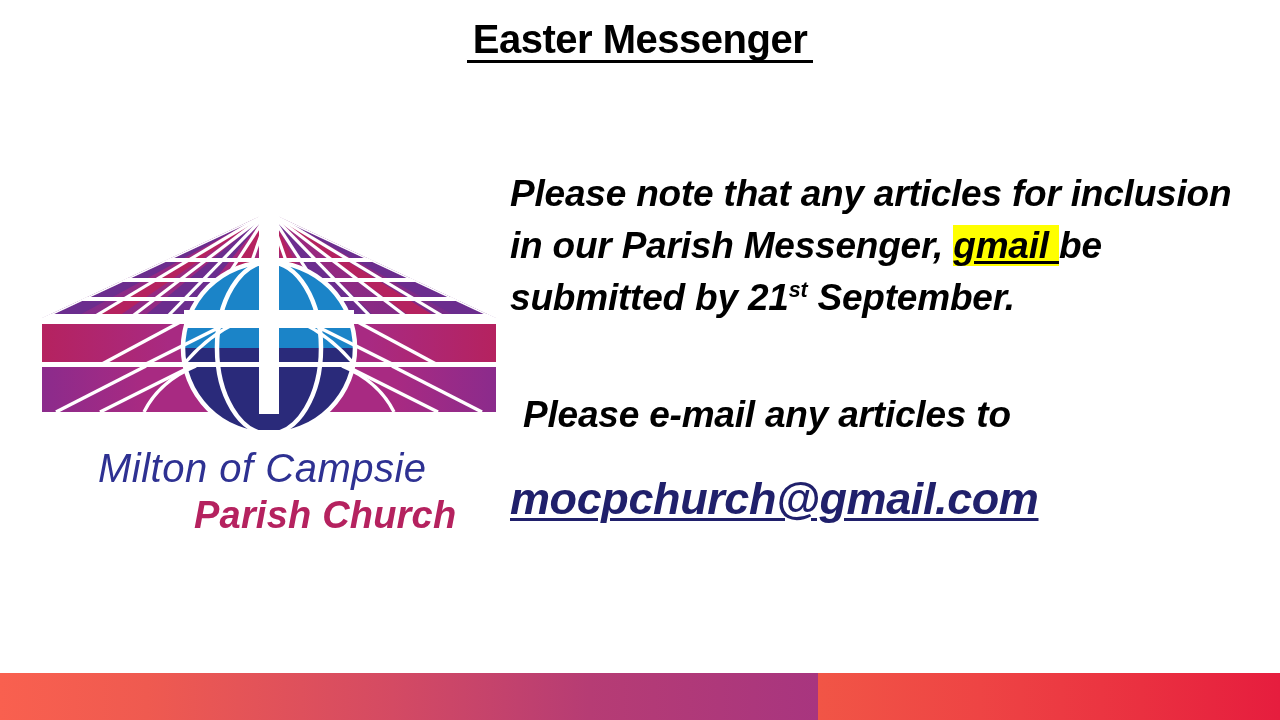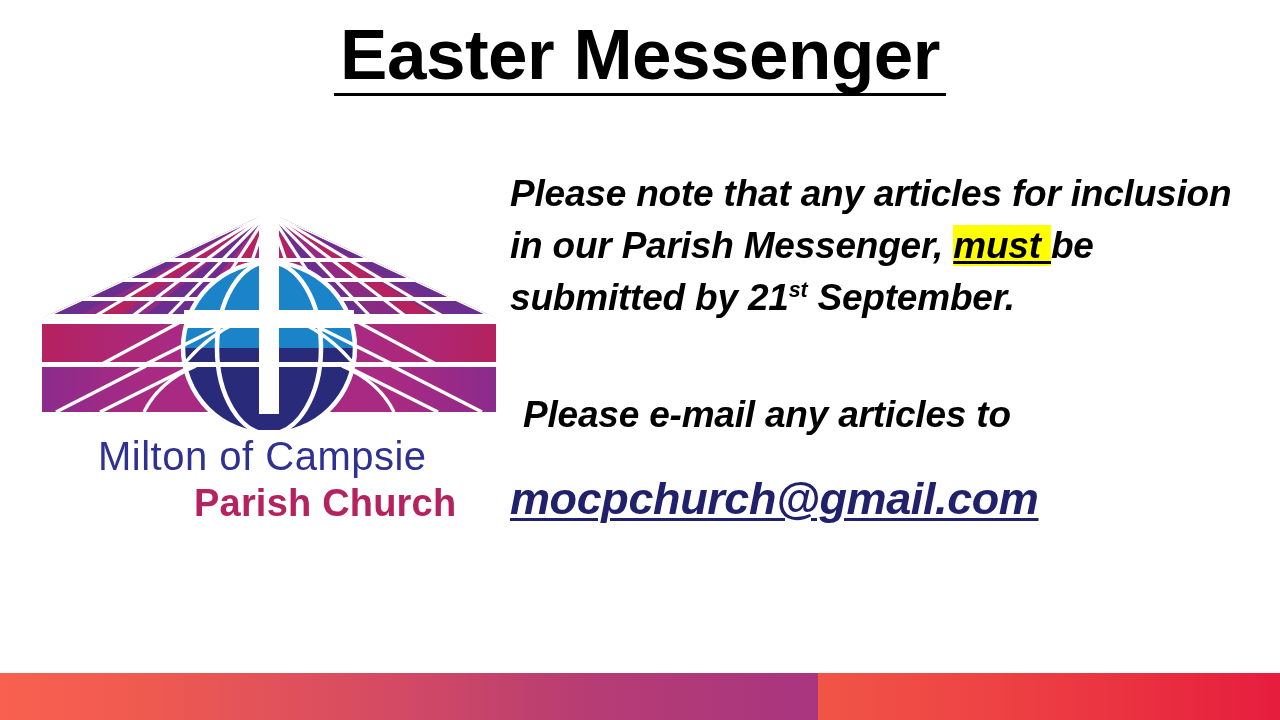--- a/index.html
+++ b/index.html
@@ -24,21 +24,21 @@
     background: #ffffff;
   }
 
   
   .slide-title {
     position: absolute;
     left: 0;
     top: 18px;
     width: 1280px;
     text-align: center;
-    font-size: 71px;
+    font-size: 40px;
     font-weight: bold;
     color: #000000;
     letter-spacing: -0.5px;
     line-height: 1.05;
     white-space: nowrap;
   }
   .slide-title .title-inner {
     display: inline-block;
     position: relative;
     padding: 0 6px;
@@ -63,23 +63,24 @@
   .logo-mark {
     position: absolute;
     left: 0;
     top: 0;
     width: 470px;
     height: 230px;
   }
   .logo-wordmark {
     position: absolute;
     left: 0;
-    top: 228px;
+    top: 240px;
     width: 470px;
     height: 92px;
+    font-style: italic;
   }
   .logo-wordmark svg { display: block; }
 
   
   .body-col {
     position: absolute;
     left: 510px;
     top: 168px;
     width: 752px;
   }
@@ -306,21 +307,21 @@
     <div class="logo-wordmark">
       <svg viewBox="0 0 470 92" width="470" height="92" xmlns="http://www.w3.org/2000/svg">
         <text id="wm1" x="64" y="42" font-family="Liberation Sans, sans-serif" font-size="40" font-weight="300" fill="#2E3192" letter-spacing="0.5">Milton of Campsie</text>
         <text id="wm2" x="160" y="88" font-family="Liberation Sans, sans-serif" font-size="38" font-weight="bold" fill="#B5225F" letter-spacing="0.2">Parish Church</text>
       </svg>
     </div>
   </div>
 
   <div class="body-col">
 
-    <p class="para para-note"><span>Please note that any articles for inclusion in our Parish Messenger, </span><span class="hl-must">must </span><span>be submitted by 21</span><sup class="ordinal">st</sup><span> September.</span></p>
+    <p class="para para-note"><span>Please note that any articles for inclusion in our Parish Messenger, </span><span class="hl-must">gmail </span><span>be submitted by 21</span><sup class="ordinal">st</sup><span> September.</span></p>
 
     <div class="para-spacer"></div>
 
     <p class="para para-email-intro"><span>Please e-mail any articles to </span></p>
 
     <span class="email-link">mocpchurch@gmail.com</span>
   </div>
 
   <div class="footer-bars">
     <div class="bar-left"></div>

